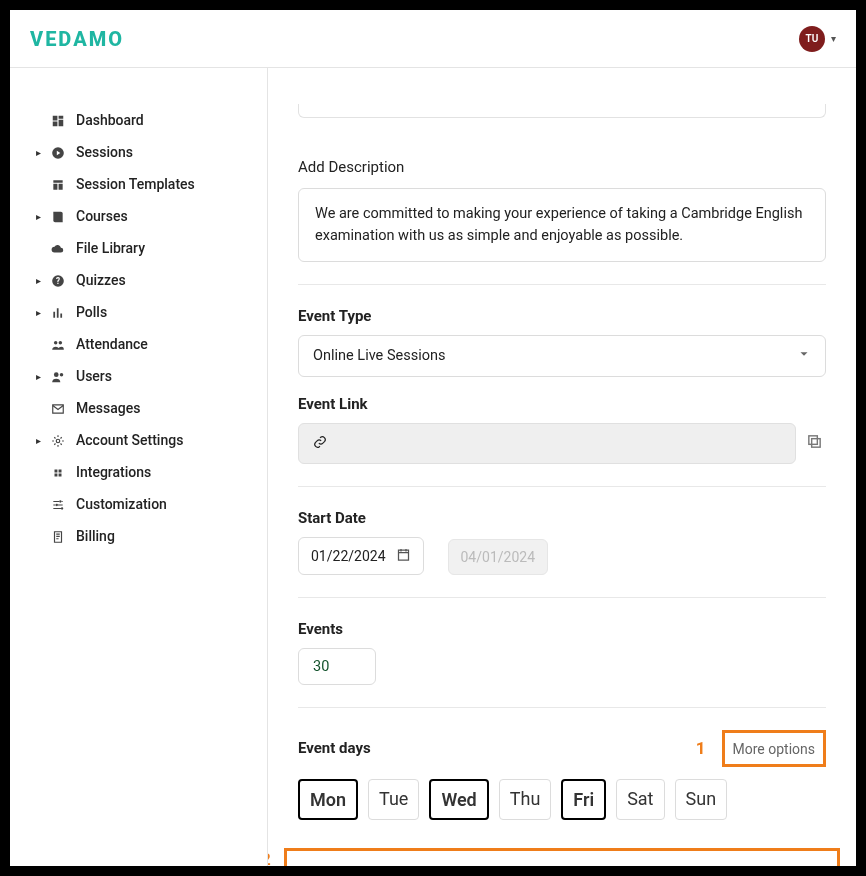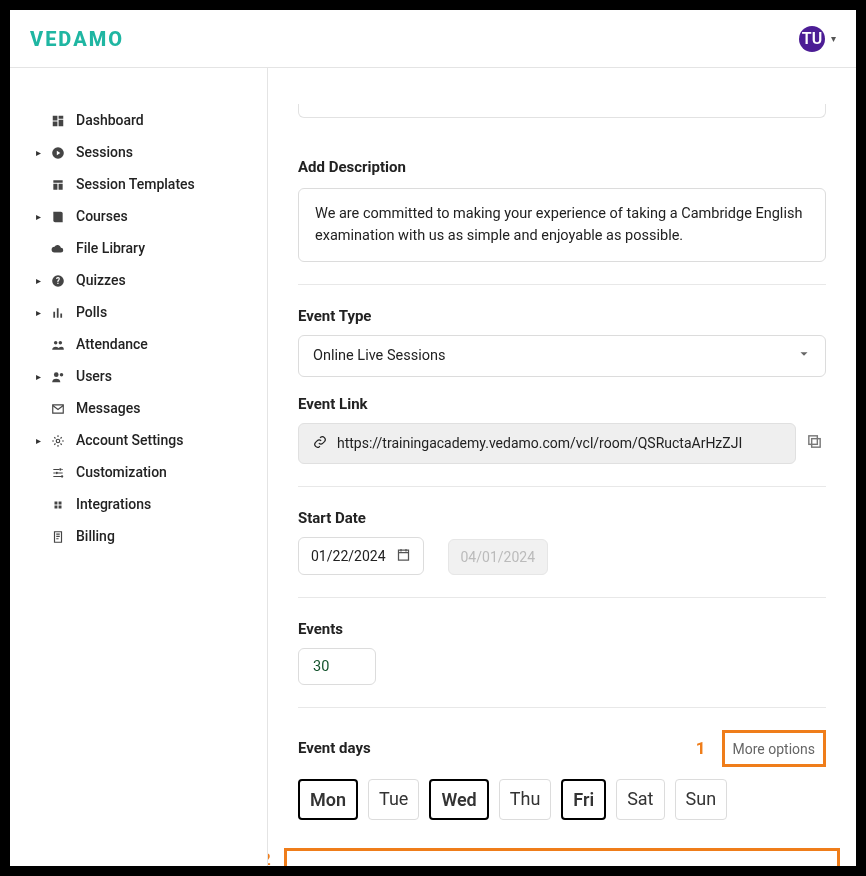--- a/index.html
+++ b/index.html
@@ -5,36 +5,36 @@
 * { box-sizing: border-box; margin: 0; padding: 0; }
 body { font-family: -apple-system, BlinkMacSystemFont, "Segoe UI", Roboto, sans-serif; background: #fff; }
 
 .outer-frame { border: 10px solid #000; width: 866px; height: 876px; overflow: hidden; position: relative; }
 .app { display: flex; flex-direction: column; height: 100%; }
 
 .topbar { display: flex; align-items: center; height: 58px; border-bottom: 1px solid #e4e4e4; padding: 0 20px; background: #fff; }
 .logo { font-size: 20px; font-weight: 800; letter-spacing: 2px; color: #1fb6a2; }
 .spacer { flex: 1; }
 .user-badge { display: inline-flex; align-items: center; gap: 6px; margin-left: auto; cursor: pointer; }
-.user-badge-circle { width: 26px; height: 26px; border-radius: 50%; background: #4c1d95; color: #fff; font-size: 16px; font-weight: 600; display: inline-flex; align-items: center; justify-content: center; margin-left: 20px; }
+.user-badge-circle { width: 26px; height: 26px; border-radius: 50%; background: #7f1d1d; color: #fff; font-size: 10px; font-weight: 600; display: inline-flex; align-items: center; justify-content: center; margin-left: 20px; }
 .user-badge-caret { font-size: 10px; color: #555; }
 
 .body { display: flex; flex: 1; min-height: 0; }
 .sidebar { width: 258px; border-right: 1px solid #e4e4e4; padding-top: 36px; background: #fff; overflow-y: auto; }
 .side-item { display: flex; align-items: center; gap: 10px; padding: 8px 12px 8px 40px; font-size: 14px; color: #222; cursor: pointer; position: relative; font-weight: 500; }
 .side-item .caret { position: absolute; left: 26px; font-size: 10px; color: #333; }
 .side-item .icon { width: 16px; color: #555; font-size: 13px; text-align: center; }
 .side-item .icon svg { width: 14px; height: 14px; fill: #444; display: inline-block; vertical-align: middle; }
 
 .main { flex: 1; overflow-y: auto; background: #fff; padding: 0 0 30px 0; }
 .main-inner { padding: 0 30px; }
 
 .section { border-top: 1px solid #e8e8e8; padding: 22px 0 22px 0; }
 .section.first { border-top: none; padding-top: 40px; }
-.section-label { font-size: 15px; font-weight: 700; color: #222; margin-bottom: 12px; }
+.section-label { font-size: 15px; font-weight: 400; color: #222; margin-bottom: 12px; }
 
 .desc-box { border: 1px solid #dcdcdc; border-radius: 6px; padding: 14px 16px; font-size: 14.5px; color: #222; line-height: 1.5; }
 
 .select-box { border: 1px solid #dcdcdc; border-radius: 6px; padding: 11px 14px; font-size: 14.5px; color: #222; display: flex; align-items: center; justify-content: space-between; cursor: pointer; background: #fff; }
 .select-box .chev { color: #666; }
 
 .link-row { display: flex; align-items: center; gap: 10px; }
 .link-box { flex: 1; background: #efefef; border: 1px solid #e0e0e0; border-radius: 6px; padding: 11px 14px; font-size: 14px; color: #222; display: flex; align-items: center; gap: 10px; }
 .link-box .link-icon svg { width: 14px; height: 14px; fill: #222; }
 .copy-btn { width: 20px; height: 20px; color: #666; cursor: pointer; }
@@ -160,32 +160,32 @@
       <div class="side-item">
             <span class="caret">▸</span>
             <span class="icon"><svg viewBox="0 0 24 24">
                 <circle cx="12" cy="12" r="3" fill="none" stroke="#444" stroke-width="2"></circle>
                 <path d="M12 2v3M12 19v3M22 12h-3M5 12H2M18.4 5.6l-2.1 2.1M7.7 16.3l-2.1 2.1M18.4 18.4l-2.1-2.1M7.7 7.7L5.6 5.6" stroke="#444" stroke-width="2"></path>
               </svg></span>
             <span>Account Settings</span>
           </div>
       <div class="side-item">
             <span class="icon"><svg viewBox="0 0 24 24">
+                <path d="M6 6h5v5H6zM13 6h5v5h-5zM6 13h5v5H6zM13 13h5v5h-5z"></path>
+              </svg></span>
+            <span>Integrations</span>
+          </div>
+      <div class="side-item">
+            <span class="icon"><svg viewBox="0 0 24 24">
                 <path d="M4 6h10M18 6h2M4 12h4M12 12h8M4 18h14M20 18h0" stroke="#444" stroke-width="2"></path>
                 <circle cx="16" cy="6" r="2"></circle>
                 <circle cx="10" cy="12" r="2"></circle>
                 <circle cx="19" cy="18" r="2"></circle>
               </svg></span>
             <span>Customization</span>
-          </div>
-      <div class="side-item">
-            <span class="icon"><svg viewBox="0 0 24 24">
-                <path d="M6 6h5v5H6zM13 6h5v5h-5zM6 13h5v5H6zM13 13h5v5h-5z"></path>
-              </svg></span>
-            <span>Integrations</span>
           </div>
       <div class="side-item">
             <span class="icon"><svg viewBox="0 0 24 24">
                 <path d="M6 3h12v18H6z" fill="none" stroke="#444" stroke-width="2"></path>
                 <path d="M9 7h6M9 11h6M9 15h4" stroke="#444" stroke-width="2"></path>
               </svg></span>
             <span>Billing</span>
           </div>
     </div>
 
@@ -206,21 +206,20 @@
                     <path d="M6 9l6 6 6-6z"></path>
                   </svg></span>
           </div>
 
           <div class="sub-label">Event Link</div>
           <div class="link-row">
             <div class="link-box">
               <span class="link-icon"><svg viewBox="0 0 24 24">
                       <path d="M10 14a5 5 0 007 0l3-3a5 5 0 00-7-7l-1 1M14 10a5 5 0 00-7 0l-3 3a5 5 0 007 7l1-1" fill="none" stroke="#222" stroke-width="2"></path>
                     </svg></span>
-              <span>https://trainingacademy.vedamo.com/vcl/room/QSRuctaArHzZJI</span>
             </div>
             <span class="copy-btn"><svg class="copy-icon" viewBox="0 0 24 24">
                     <rect x="8" y="8" width="12" height="12" fill="none" stroke="#777" stroke-width="2"></rect>
                     <rect x="4" y="4" width="12" height="12" fill="none" stroke="#777" stroke-width="2"></rect>
                   </svg></span>
           </div>
         </div>
 
         <div class="section">
           <div class="field-label">Start Date</div>

